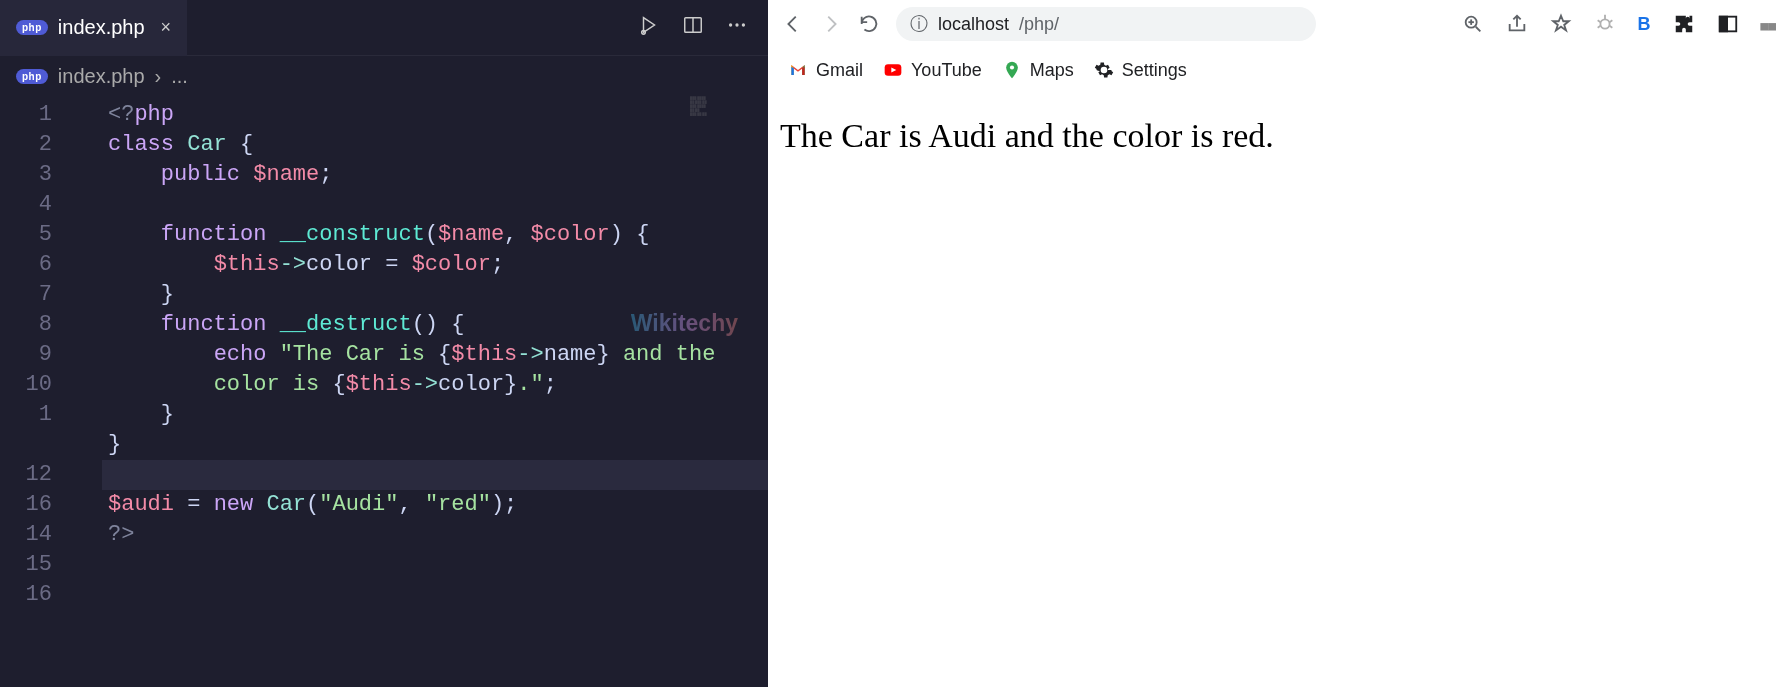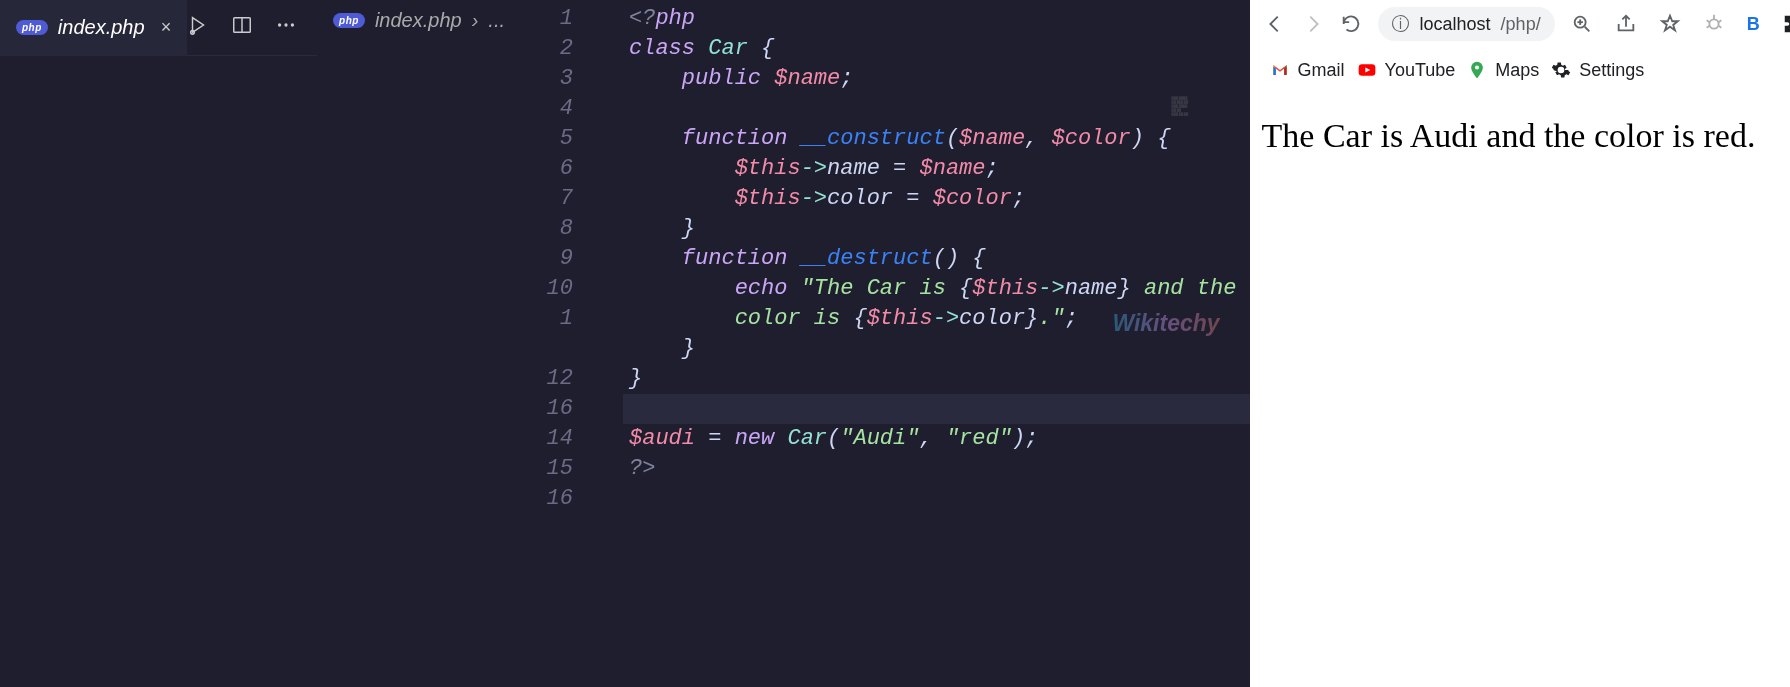--- a/index.html
+++ b/index.html
@@ -9,24 +9,23 @@
     display: flex;
     font-family: "Segoe UI", sans-serif;
     overflow: hidden;
   }
   
   .editor {
     flex: 0 0 768px;
     height: 100%;
     background: #1e1e2e;
     display: flex;
-    flex-direction: row;
+    flex-direction: column;
     color: #ccc;
     position: relative;
-    font-style: italic;
   }
   .tabbar {
     height: 56px;
     background: #1e1e2e;
     display: flex;
     align-items: center;
     border-bottom: 1px solid #2a2a3a;
   }
   .tab {
     height: 56px;
@@ -87,21 +86,21 @@
     height: 30px;
     white-space: pre;
     padding-left: 6px;
   }
   .line.current { background: #2a2a3e; }
   .tok-tag   { color: #7f849c; }
   .tok-kw    { color: #cba6f7; }
   .tok-cls   { color: #94e2d5; }
   .tok-punc  { color: #cdd6f4; }
   .tok-var   { color: #f38ba8; }
-  .tok-func  { color: #3b82f6; }
+  .tok-func  { color: #5eead4; }
   .tok-prop  { color: #cdd6f4; }
   .tok-str   { color: #a6e3a1; }
   .tok-this  { color: #f38ba8; }
   .tok-arrow { color: #94e2d5; }
   .minimap {
     position: absolute;
     top: 96px;
     right: 8px;
     width: 70px;
     height: 60px;
@@ -154,21 +153,21 @@
     font-size: 18px;
     color: #5f6368;
     max-width: 420px;
   }
   .url .host { color: #202124; }
   .addrright { margin-left: auto; display:flex; gap:22px; align-items:center; }
   .bookbar {
     height: 44px;
     display: flex;
     align-items: center;
-    gap: 12px;
+    gap: 20px;
     padding: 0 20px;
     font-size: 18px;
     color: #202124;
   }
   .bm { display:flex; align-items:center; gap:8px; cursor:pointer; }
   .bm-icon { width:20px; height:20px; display:flex; align-items:center; justify-content:center; }
   .page {
     flex: 1;
     padding: 24px 12px;
   }
@@ -239,21 +238,20 @@
       <div>14</div>
       <div>15</div>
       <div>16</div>
     </div>
     <div class="lines">
       <div class="line"><span class="tok-tag">&lt;?</span><span class="tok-kw">php</span></div>
       <div class="line"><span class="tok-kw">class</span><span> </span><span class="tok-cls">Car</span><span> </span><span class="tok-punc">{</span></div>
       <div class="line"><span>    </span><span class="tok-kw">public</span><span> </span><span class="tok-var">$name</span><span class="tok-punc">;</span></div>
       <div class="line"></div>
       <div class="line"><span>    </span><span class="tok-kw">function</span><span> </span><span class="tok-func">__construct</span><span class="tok-punc">(</span><span class="tok-var">$name</span><span class="tok-punc">, </span><span class="tok-var">$color</span><span class="tok-punc">) </span><span class="tok-punc">{</span></div>
-      <div class="line"><span>        </span><span class="tok-this">$this</span><span class="tok-arrow">-&gt;</span><span class="tok-prop">name</span><span class="tok-punc"> = </span><span class="tok-var">$name</span><span class="tok-punc">;</span></div>
       <div class="line"><span>        </span><span class="tok-this">$this</span><span class="tok-arrow">-&gt;</span><span class="tok-prop">color</span><span class="tok-punc"> = </span><span class="tok-var">$color</span><span class="tok-punc">;</span></div>
       <div class="line"><span>    </span><span class="tok-punc">}</span></div>
       <div class="line"><span>    </span><span class="tok-kw">function</span><span> </span><span class="tok-func">__destruct</span><span class="tok-punc">()</span><span> </span><span class="tok-punc">{</span></div>
       <div class="line"><span>        </span><span class="tok-kw">echo</span><span> </span><span class="tok-str">"The Car is </span><span class="tok-punc">{</span><span class="tok-this">$this</span><span class="tok-arrow">-&gt;</span><span class="tok-prop">name</span><span class="tok-punc">}</span><span class="tok-str"> and the </span></div>
       <div class="line"><span>        </span><span class="tok-str">color is </span><span class="tok-punc">{</span><span class="tok-this">$this</span><span class="tok-arrow">-&gt;</span><span class="tok-prop">color</span><span class="tok-punc">}</span><span class="tok-str">."</span><span class="tok-punc">;</span></div>
       <div class="line"><span>    </span><span class="tok-punc">}</span></div>
       <div class="line"><span class="tok-punc">}</span></div>
       <div class="line current"></div>
       <div class="line"><span class="tok-var">$audi</span><span class="tok-punc"> = </span><span class="tok-kw">new</span><span> </span><span class="tok-cls">Car</span><span class="tok-punc">(</span><span class="tok-str">"Audi"</span><span class="tok-punc">, </span><span class="tok-str">"red"</span><span class="tok-punc">)</span><span class="tok-punc">;</span></div>
       <div class="line"><span class="tok-tag">?&gt;</span></div>

